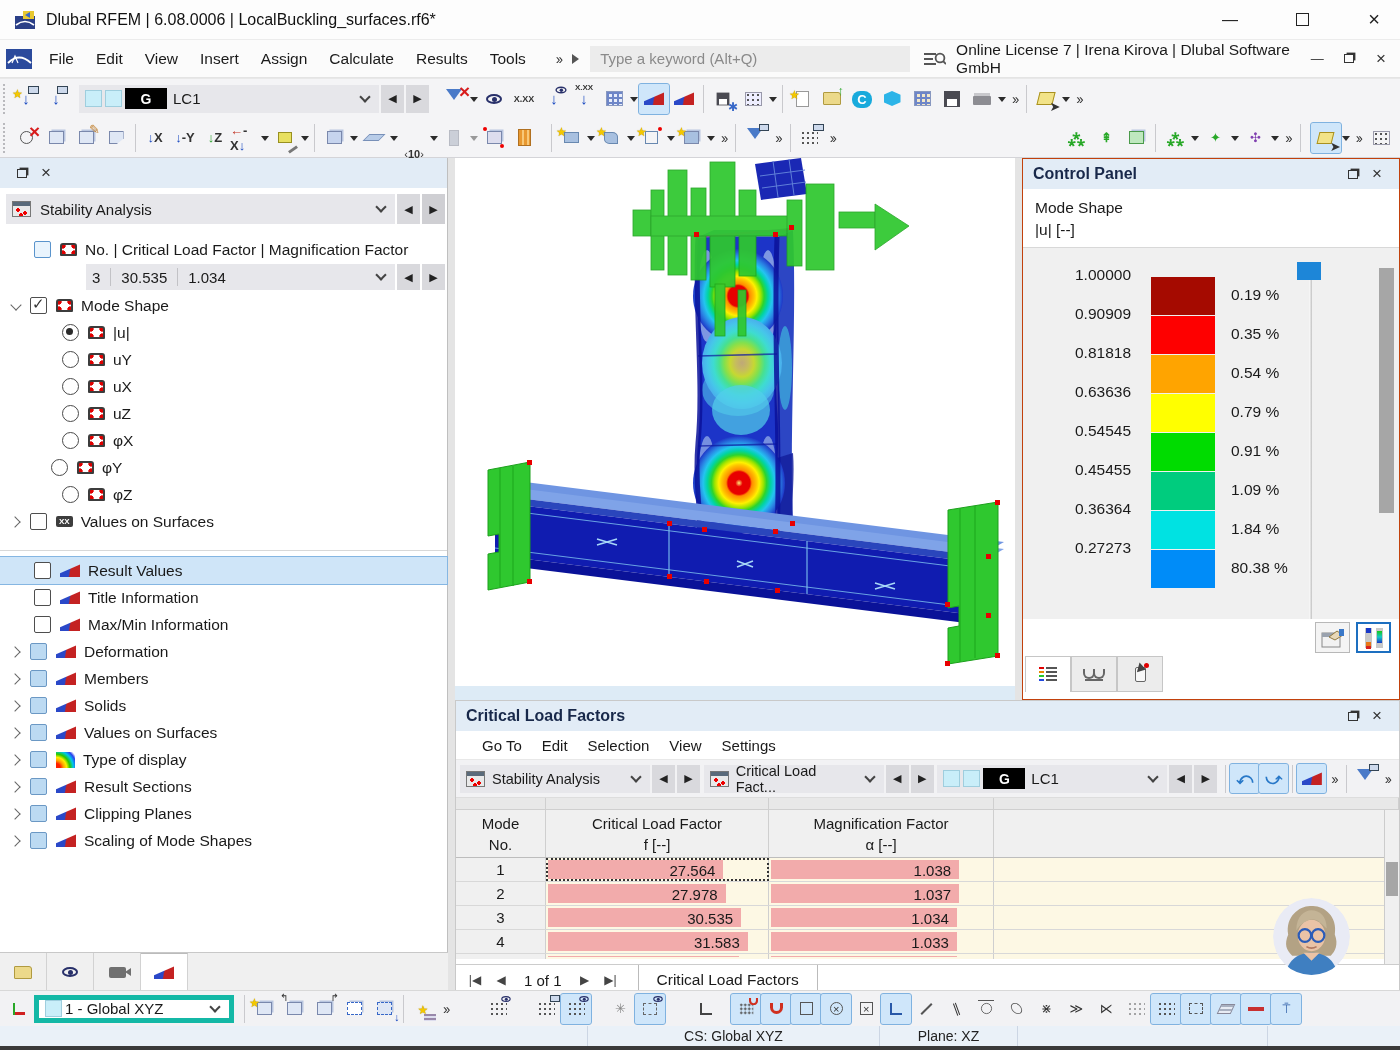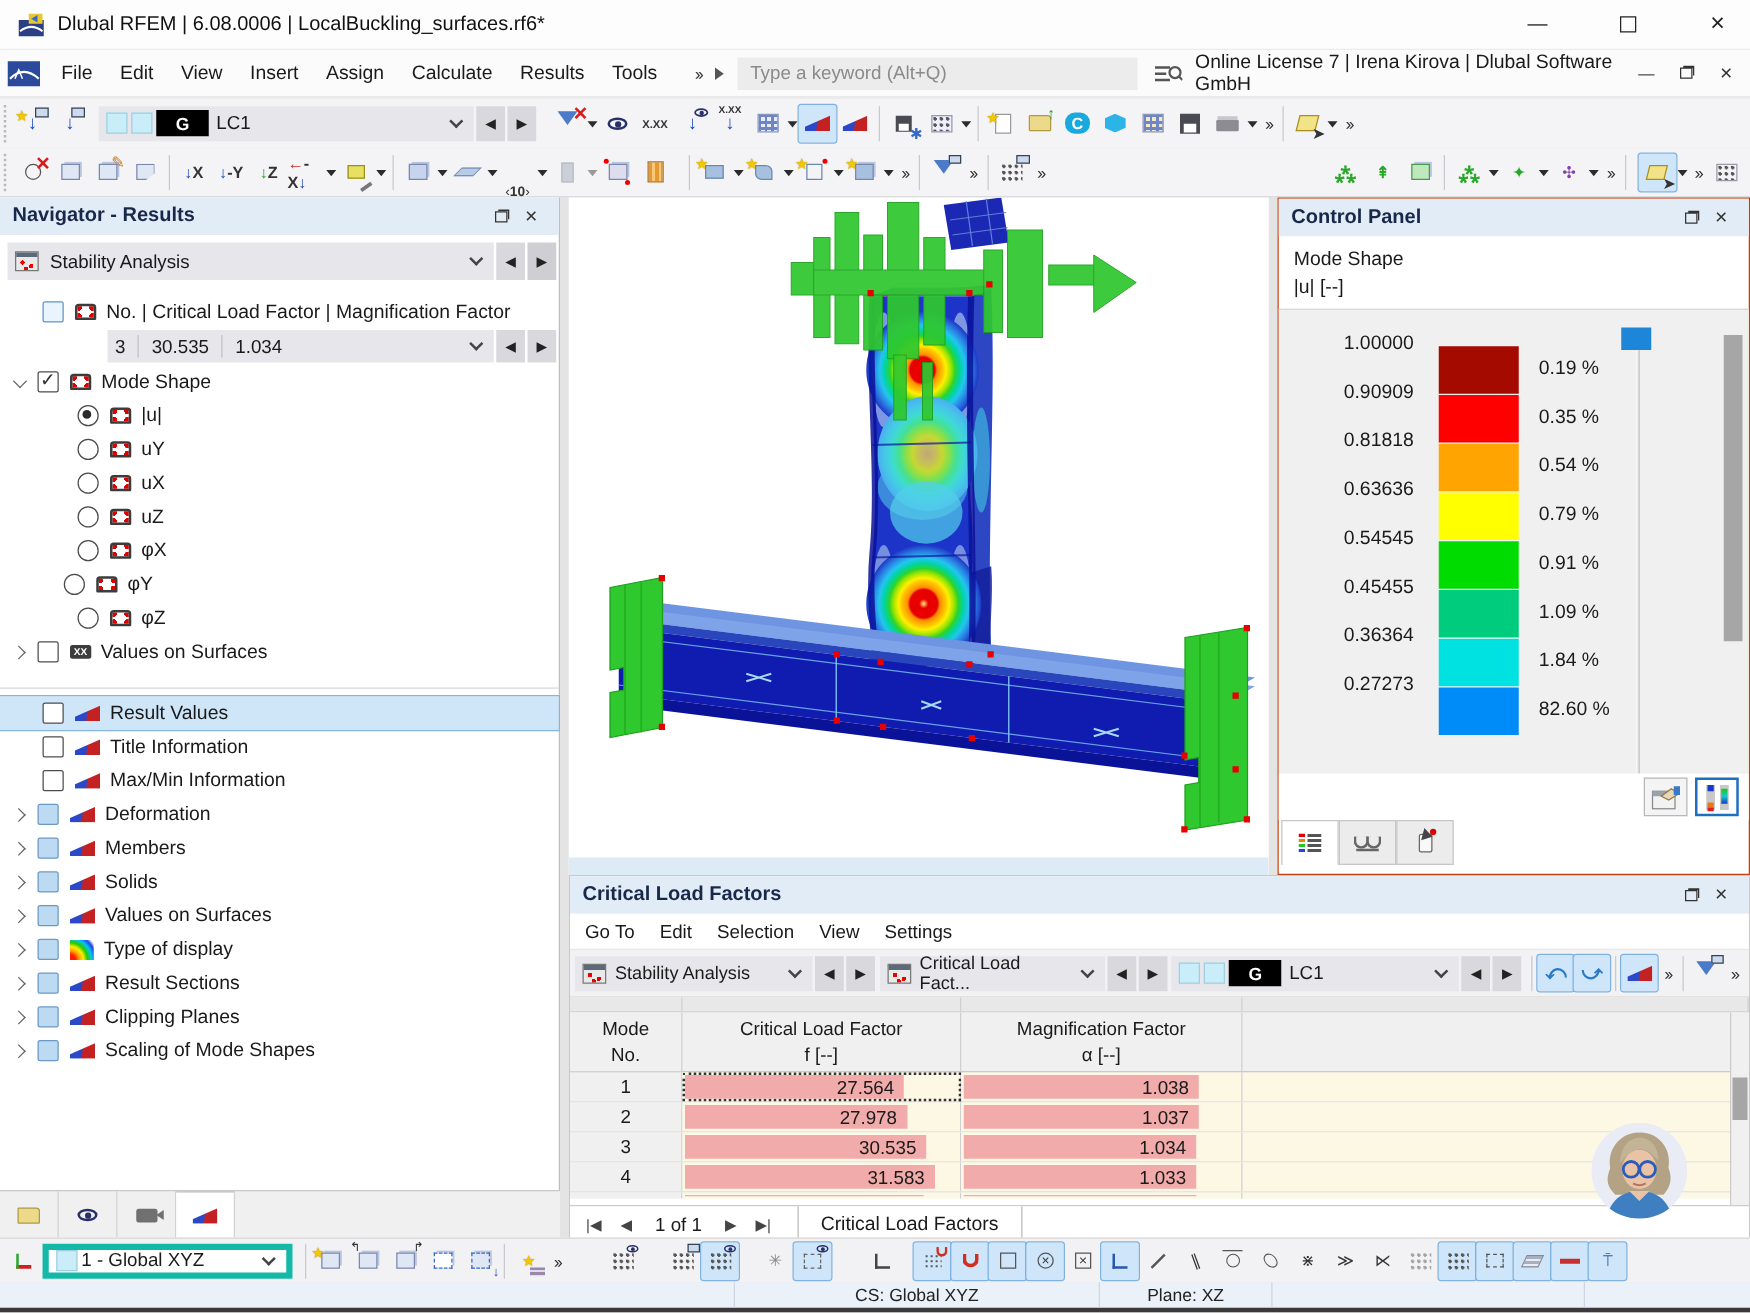--- a/index.html
+++ b/index.html
@@ -137,21 +137,21 @@
      repeating-linear-gradient(#555 0 2.5px, transparent 2.5px 4px) 7px 0/11px 100% no-repeat; }
   .ic-scales { width:18px; height:14px; border-bottom:2.4px solid #666; position:relative; }
   .ic-scales::before, .ic-scales::after { content:""; position:absolute; top:2px; width:8px; height:8px; border:2px solid #666; border-top:none; border-radius:0 0 8px 8px;}
   .ic-scales::before { left:-2px; } .ic-scales::after { right:-2px; }
   .ic-formc { width:11px; height:15px; border:1.6px solid #666; border-radius:2px; position:relative; background:#f8f8f8;}
   .ic-formc::after { content:""; position:absolute; right:-6px; top:-4px; border:5px solid transparent; border-left:8px solid #444; transform:rotate(15deg);}
   .ic-formc::before { content:""; position:absolute; right:-4px; top:-5px; width:5px; height:5px; background:#e00000; border-radius:50%;}
 
   
   .clf { position:absolute; left:455px; top:700px; width:945px; height:290px; background:#fff; border:1px solid #c9c9c9;}
-  .clf-menu { height:29px; display:flex; align-items:center; background:#fff; border-bottom:1px solid #e8e8e8; padding-left:2px;}
+  .clf-menu { height:29px; display:flex; align-items:center; background:#fff; border-bottom:1px solid #e8e8e8; padding-left:16px;}
   .clf-menu .mi { padding:4px 10px; font-size:15px; }
   .clf-tbar { height:38px; background:#f2f2f4; display:flex; align-items:center; padding:0 4px; border-bottom:1px solid #ddd;}
   .clfbtn { width:29px; height:29px; display:flex; align-items:center; justify-content:center; border-radius:2px; position:relative; flex:none;}
   .clfbtn.on { background:#cfe6fa; outline:1px solid #7fb2e0; }
   .curvarr { font-size:16px; color:#2878c8; font-weight:bold;}
   
   .tblwrap { position:relative; height:166px; }
   .tstrip { height:12px; display:flex; background:#e8e8e8; border-bottom:1px solid #cfcfcf;}
   .tstrip div { border-right:1px solid #cfcfcf; height:100%; }
   .thead { display:flex; background:#f0f0f0; height:48px; border-bottom:1px solid #bdbdbd;}
@@ -459,21 +459,20 @@
       </span>
     <span class="dd"></span>
     <span class="ovf">››</span>
     <span class="tbtn" style="margin-right:4px;">
         <span class="ic ic-dots" style="border:1px solid #99a;"></span>
       </span>
   </div>
 
   <div class="nav-panel">
     <div class="panelhead">
-      <span class="pt">Navigator - Results</span>
       <span class="phbtn">
           <span class="restore-ic"></span>
         </span>
       <span class="phbtn" style="font-size:17px;">×</span>
     </div>
 
     <div class="r" style="padding:6px 2px 4px 6px;">
       <span class="combo" style="flex:1;height:30px;">
         <span class="ic ic-tgrid" style="margin-right:9px;"></span>
         <span>Stability Analysis</span>
@@ -813,21 +812,21 @@
             <span class="pct">1.09 %</span>
           </div>
         <div class="srow">
             <span class="val">0.36364</span>
             <span class="blk" style="background: rgb(0, 226, 226);"></span>
             <span class="pct">1.84 %</span>
           </div>
         <div class="srow">
             <span class="val">0.27273</span>
             <span class="blk" style="background: rgb(0, 140, 248);"></span>
-            <span class="pct">82.60 %</span>
+            <span class="pct">80.38 %</span>
           </div>
       </div>
       <div class="slider-line"></div>
       <div class="slider-handle"></div>
       <div class="cp-scroll">
           <div class="cp-thumb"></div>
         </div>
     </div>
 
     <div class="cp-foot">

